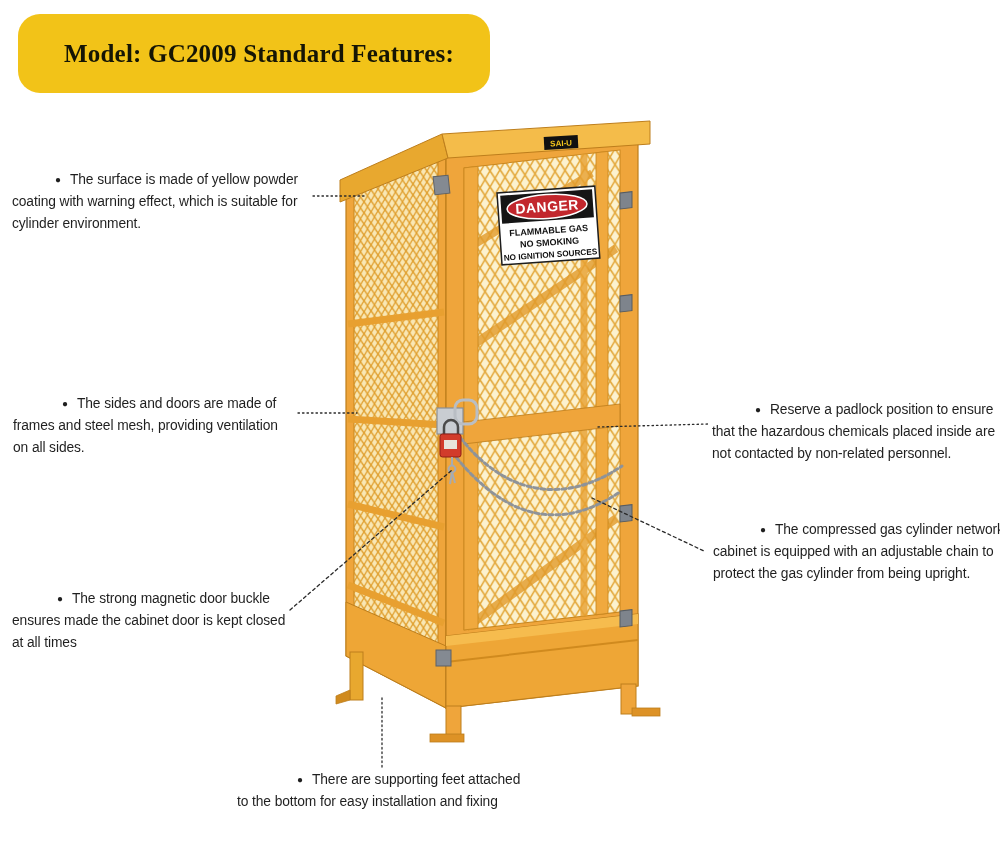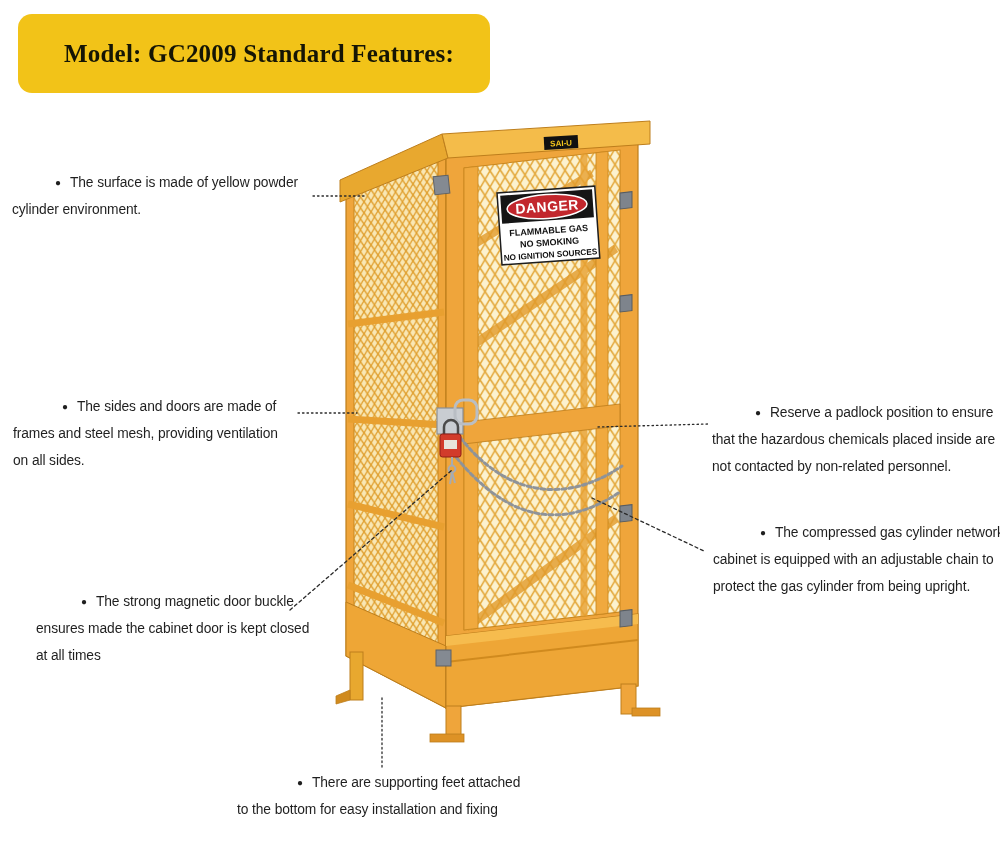--- a/index.html
+++ b/index.html
@@ -1,31 +1,31 @@
 <!DOCTYPE html>
 <html><head>
 <meta charset="utf-8">
 <style>
   html,body{margin:0;padding:0;background:#fff;}
   #page{position:relative;width:1000px;height:865px;background:#ffffff;overflow:hidden;
         font-family:"Liberation Sans",sans-serif;color:#222;}
   #art{position:absolute;left:0;top:0;width:1000px;height:865px;}
   .banner{position:absolute;left:18px;top:14px;width:472px;height:79px;background:#F2C318;
-          border-radius:14px;display:flex;align-items:center;}
+          border-radius:22px;display:flex;align-items:center;}
   .banner h1{margin:0 0 0 46px;font-family:"Liberation Serif",serif;font-weight:bold;
              font-size:25px;color:#151505;letter-spacing:.2px;}
-  .note{position:absolute;margin:0;font-size:13.8px;line-height:27px;color:#1f1f1f;
+  .note{position:absolute;margin:0;font-size:13.8px;line-height:22px;color:#1f1f1f;
         letter-spacing:-0.1px;}
   .note .line{display:block;white-space:nowrap;}
   .bullet{display:inline-block;margin-right:9px;font-size:10px;vertical-align:1px;}
   .n-surface{left:12px;top:169px;width:290px;}
   .n-surface .first{padding-left:43px;}
   .n-sides{left:13px;top:393px;width:290px;}
   .n-sides .first{padding-left:49px;}
-  .n-buckle{left:36px;top:588px;width:290px;}
+  .n-buckle{left:12px;top:588px;width:290px;}
   .n-buckle .first{padding-left:45px;}
   .n-padlock{left:712px;top:399px;width:290px;}
   .n-padlock .first{padding-left:43px;}
   .n-chain{left:713px;top:519px;width:290px;}
   .n-chain .first{padding-left:47px;}
   .n-feet{left:237px;top:769px;width:290px;}
   .n-feet .first{padding-left:60px;}
 </style>
 </head>
 <body>
@@ -145,20 +145,21 @@
       <line x1="382" y1="698" x2="382" y2="768" stroke-dasharray="1.5 3"></line>
     </g>
   </svg>
 
   <div class="banner">
     <h1>Model: GC2009 Standard Features:</h1>
   </div>
 
   <p class="note n-surface">
     <span class="line first"><span class="bullet">●</span><span>The surface is made of yellow powder</span></span>
+    <span class="line">coating with warning effect, which is suitable for</span>
     <span class="line">cylinder environment.</span>
   </p>
 
   <p class="note n-sides">
     <span class="line first"><span class="bullet">●</span><span>The sides and doors are made of</span></span>
     <span class="line">frames and steel mesh, providing ventilation</span>
     <span class="line">on all sides.</span>
   </p>
 
   <p class="note n-buckle">

